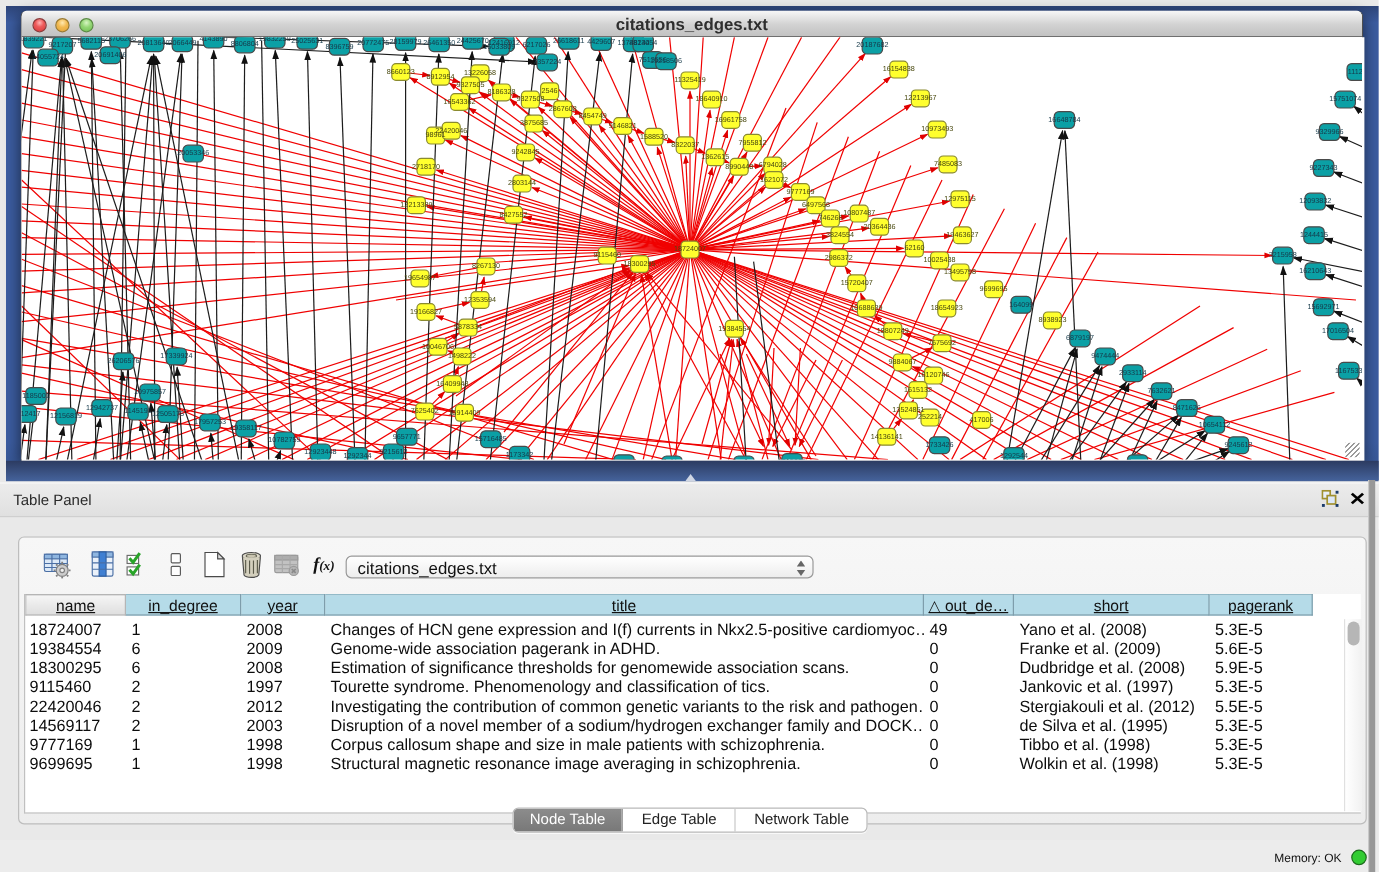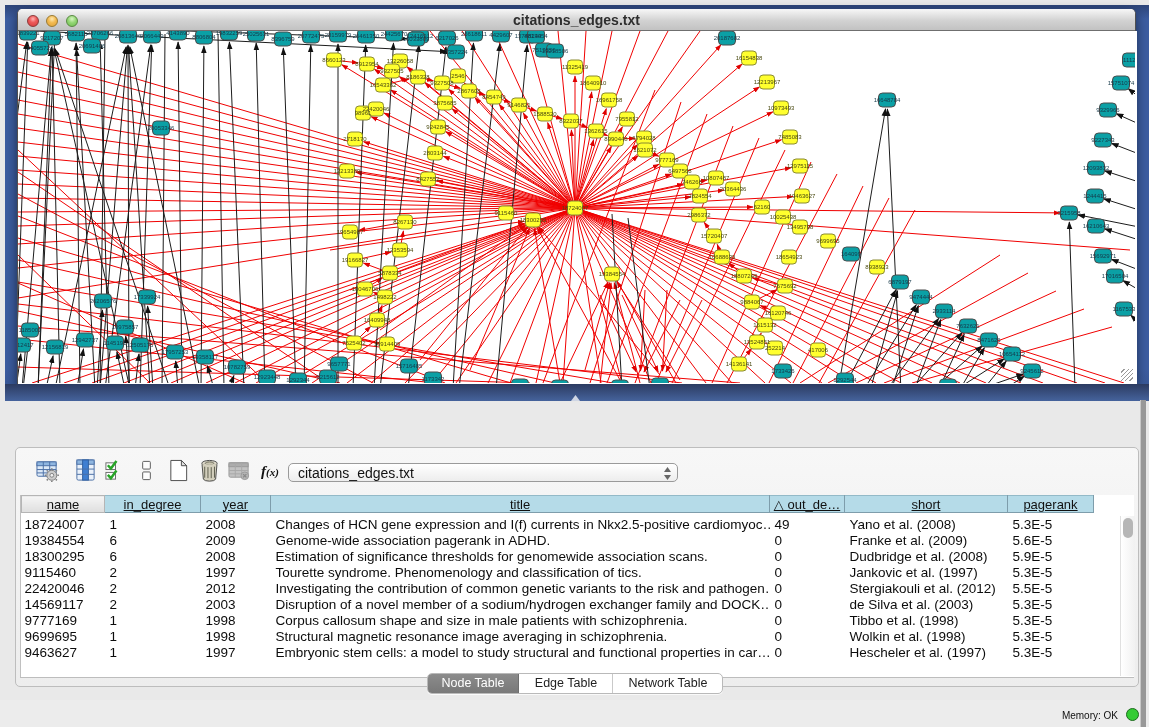--- a/index.html
+++ b/index.html
@@ -631,20 +631,31 @@
 <text x="560" y="388.5" font-size="6" text-anchor="middle" fill="#163a4a" font-family="Liberation Sans, sans-serif">9235112</text>
 <text x="620" y="388.5" font-size="6" text-anchor="middle" fill="#163a4a" font-family="Liberation Sans, sans-serif">1273345</text>
 <text x="660" y="386.5" font-size="6" text-anchor="middle" fill="#163a4a" font-family="Liberation Sans, sans-serif">9215332</text>
 <text x="783" y="372.5" font-size="6" text-anchor="middle" fill="#163a4a" font-family="Liberation Sans, sans-serif">1733426</text>
 <text x="845" y="381.5" font-size="6" text-anchor="middle" fill="#163a4a" font-family="Liberation Sans, sans-serif">1292544</text>
 <text x="948" y="387.5" font-size="6" text-anchor="middle" fill="#163a4a" font-family="Liberation Sans, sans-serif">1542334</text>
 <text x="851" y="255.5" font-size="6" text-anchor="middle" fill="#163a4a" font-family="Liberation Sans, sans-serif">164099</text>
 </svg>
   <div style="position:absolute;left:5px;top:384px;width:1144px;height:17px;background:linear-gradient(#2c3b61,#45639c)"></div>
   <div style="position:absolute;left:571px;top:395px;width:9px;height:6px;background:#cfd6e4;clip-path:polygon(50% 0,100% 100%,0 100%)"></div>
+  <div id="tpbar">
+      <div class="t">Table Panel</div>
+  <svg style="position:absolute;right:33px;top:5px" width="15" height="15" viewBox="0 0 15 15">
+        <rect x="1" y="1" width="6.5" height="6.5" fill="#e8eefa" stroke="#a09030" stroke-width="1.4"></rect>
+        <rect x="5" y="5" width="7" height="7" fill="#dde8f8" stroke="#a09030" stroke-width="1.4"></rect>
+        <rect x="12" y="1" width="2.4" height="2.4" fill="#1a3a6a"></rect>
+        <rect x="0.6" y="12" width="2.4" height="2.4" fill="#1a3a6a"></rect>
+        <rect x="12" y="12" width="2.4" height="2.4" fill="#1a3a6a"></rect>
+      </svg>
+  <div class="x">✕</div>
+    </div>
   <div id="panel">
     <div id="tbox">
       <div id="toolbar">
         <svg class="ic" style="left:20px" viewBox="0 0 24 24">
             <rect x="1" y="3" width="20" height="15" rx="1.5" fill="#dce9f7" stroke="#4a6fa5"></rect>
             <rect x="1" y="3" width="20" height="4" fill="#8fb6e0" stroke="#4a6fa5"></rect>
             <path d="M1 11h20M1 14.5h20M7.6 3v15M14.3 3v15" stroke="#4a6fa5" stroke-width="1" fill="none"></path>
             <circle cx="16.5" cy="17" r="5.2" fill="#cccccc" stroke="#808080"></circle>
             <circle cx="16.5" cy="17" r="2" fill="#f0f0f0" stroke="#808080"></circle>
             <path d="M16.5 11.2v-1.6M16.5 22.8v1.6M22.3 17h1.6M10.7 17H9.1M20.6 12.9l1.2-1.2M12.4 21.1l-1.2 1.2M20.6 21.1l1.2 1.2M12.4 12.9l-1.2-1.2" stroke="#808080" stroke-width="1.6"></path>
@@ -750,48 +761,39 @@
                 <td class="c5">0</td>
                 <td class="c6">Stergiakouli et al. (2012)</td>
                 <td class="c7">5.5E-5</td>
               </tr>
 <tr>
                 <td class="c1">14569117</td>
                 <td class="c2">2</td>
                 <td class="c3">2003</td>
                 <td class="c4">Disruption of a novel member of a sodium/hydrogen exchanger family and DOCK…</td>
                 <td class="c5">0</td>
-                <td class="c6">de Silva et al. (2003)</td>
+                <td class="c6">de Silva et al. (1995)</td>
                 <td class="c7">5.3E-5</td>
               </tr>
 <tr>
                 <td class="c1">9777169</td>
                 <td class="c2">1</td>
                 <td class="c3">1998</td>
                 <td class="c4">Corpus callosum shape and size in male patients with schizophrenia.</td>
                 <td class="c5">0</td>
                 <td class="c6">Tibbo et al. (1998)</td>
                 <td class="c7">5.3E-5</td>
               </tr>
 <tr>
                 <td class="c1">9699695</td>
                 <td class="c2">1</td>
                 <td class="c3">1998</td>
                 <td class="c4">Structural magnetic resonance image averaging in schizophrenia.</td>
                 <td class="c5">0</td>
                 <td class="c6">Wolkin et al. (1998)</td>
-                <td class="c7">5.3E-5</td>
-              </tr>
-<tr>
-                <td class="c1">9463627</td>
-                <td class="c2">1</td>
-                <td class="c3">1997</td>
-                <td class="c4">Embryonic stem cells: a model to study structural and functional properties in car…</td>
-                <td class="c5">0</td>
-                <td class="c6">Hescheler et al. (1997)</td>
                 <td class="c7">5.3E-5</td>
               </tr>
         </tbody>
           </table>
       </div>
       <div id="vsb">
           <div class="th"></div>
         </div>
     </div>
   </div>

